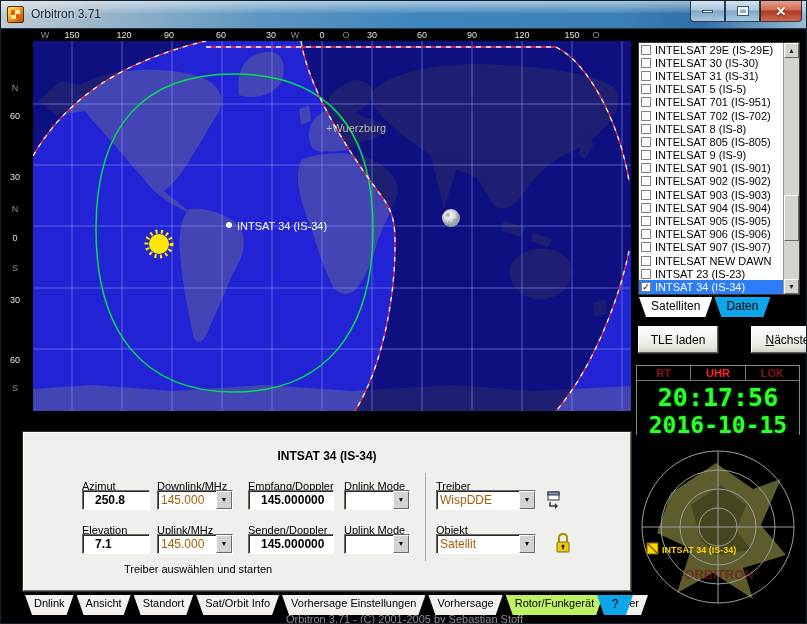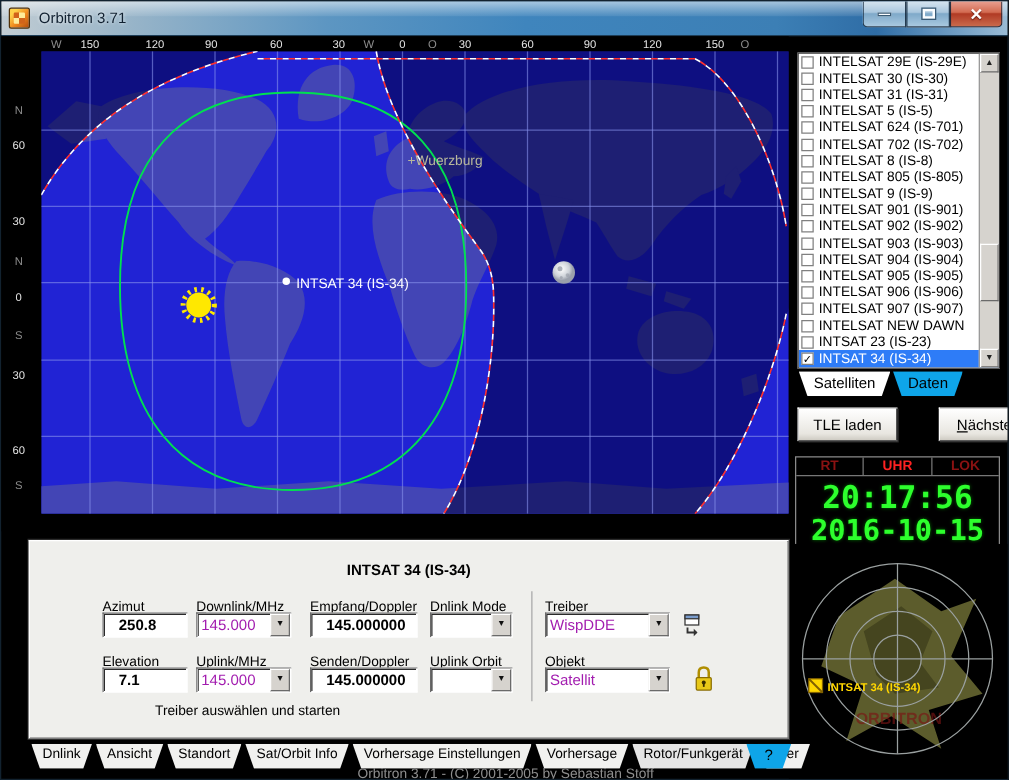--- a/index.html
+++ b/index.html
@@ -90,30 +90,30 @@
     background:#efefec; border:1px solid; border-color:#fff #6a6a6a #6a6a6a #fff; box-shadow:0 0 0 1px #2c2c2c; }
   #panel-title { position:absolute; left:0; top:16px; width:100%; text-align:center;
     font-size:12px; font-weight:bold; color:#000; }
   .fld-label { position:absolute; font-size:11px; color:#000; }
   .fld-input { position:absolute; height:20px; background:#fff; border:1px solid;
     border-color:#6a6a6a #fff #fff #6a6a6a; box-shadow:inset 1px 1px 0 #2a2a2a;
     font-size:12px; color:#000; padding:2px 3px 0; }
   .bold { font-weight:bold;padding-left:12px; }
   .combo { position:absolute; height:20px; background:#fff; border:1px solid;
     border-color:#6a6a6a #fff #fff #6a6a6a; box-shadow:inset 1px 1px 0 #2a2a2a; }
-  .combo .val { position:absolute; left:3px; top:2px; font-size:12px; color:#a21caf; }
+  .combo .val { position:absolute; left:3px; top:2px; font-size:12px; color:#a16207; }
   .combo .drop { position:absolute; right:0; top:0; width:16px; height:18px; background:#d6d3ce;
     border:1px solid; border-color:#fff #6a6a6a #6a6a6a #fff; font-size:7px; color:#111;
     text-align:center; line-height:16px; }
   #field-sep { position:absolute; left:401px; top:40px; width:1px; height:88px; background:#a8a8a8; }
   #panel-hint { position:absolute; left:100px; top:130px; width:380px; text-align:left; font-size:11px; color:#000; }
   
   #bottom-tabs { position:absolute; left:24px; top:594px; display:flex; gap:3px; height:20px; }
   #bottom-tabs .tab-trap { font-size:11px; padding:2px 9px 4px; background:#f1f1ef; white-space:nowrap; }
-  #bottom-tabs .active { background:#e5e5e5;text-align:right; }
+  #bottom-tabs .active { background:#bef264;text-align:right; }
   #help-tab { position:absolute; left:596px; top:594px; width:36px; text-align:center; }
   #statusbar { position:absolute; left:0; top:613px; width:807px; height:11px;
     text-align:center; font-size:11px; color:#8e8e8e; line-height:11px; }
 </style>
 </head>
 <body>
 
 <div id="win">
 
   <div id="titlebar">
@@ -270,21 +270,21 @@
         <div class="sat-row">
           <span class="cb"></span>
           <span class="lbl">INTELSAT 31 (IS-31)</span>
         </div>
         <div class="sat-row">
           <span class="cb"></span>
           <span class="lbl">INTELSAT 5 (IS-5)</span>
         </div>
         <div class="sat-row">
           <span class="cb"></span>
-          <span class="lbl">INTELSAT 624 (IS-701)</span>
+          <span class="lbl">INTELSAT 701 (IS-951)</span>
         </div>
         <div class="sat-row">
           <span class="cb"></span>
           <span class="lbl">INTELSAT 702 (IS-702)</span>
         </div>
         <div class="sat-row">
           <span class="cb"></span>
           <span class="lbl">INTELSAT 8 (IS-8)</span>
         </div>
         <div class="sat-row">
@@ -429,21 +429,21 @@
 
     <span class="fld-label ul-first" style="left:133px;top:91px">Uplink/MHz</span>
     <div class="combo" style="left:133px;top:101px;width:76px">
       <span class="val">145.000</span>
       <span class="drop">▼</span>
     </div>
 
     <span class="fld-label" style="left:224px;top:91px">Senden/Doppler</span>
     <div class="fld-input bold" style="left:224px;top:101px;width:86px">145.000000</div>
 
-    <span class="fld-label" style="left:320px;top:91px">Uplink Orbit</span>
+    <span class="fld-label" style="left:320px;top:91px">Uplink Mode</span>
     <div class="combo" style="left:320px;top:101px;width:66px">
       <span class="val"></span>
       <span class="drop">▼</span>
     </div>
 
     <span class="fld-label" style="left:412px;top:91px">Objekt</span>
     <div class="combo" style="left:412px;top:101px;width:100px">
       <span class="val">Satellit</span>
       <span class="drop">▼</span>
     </div>

